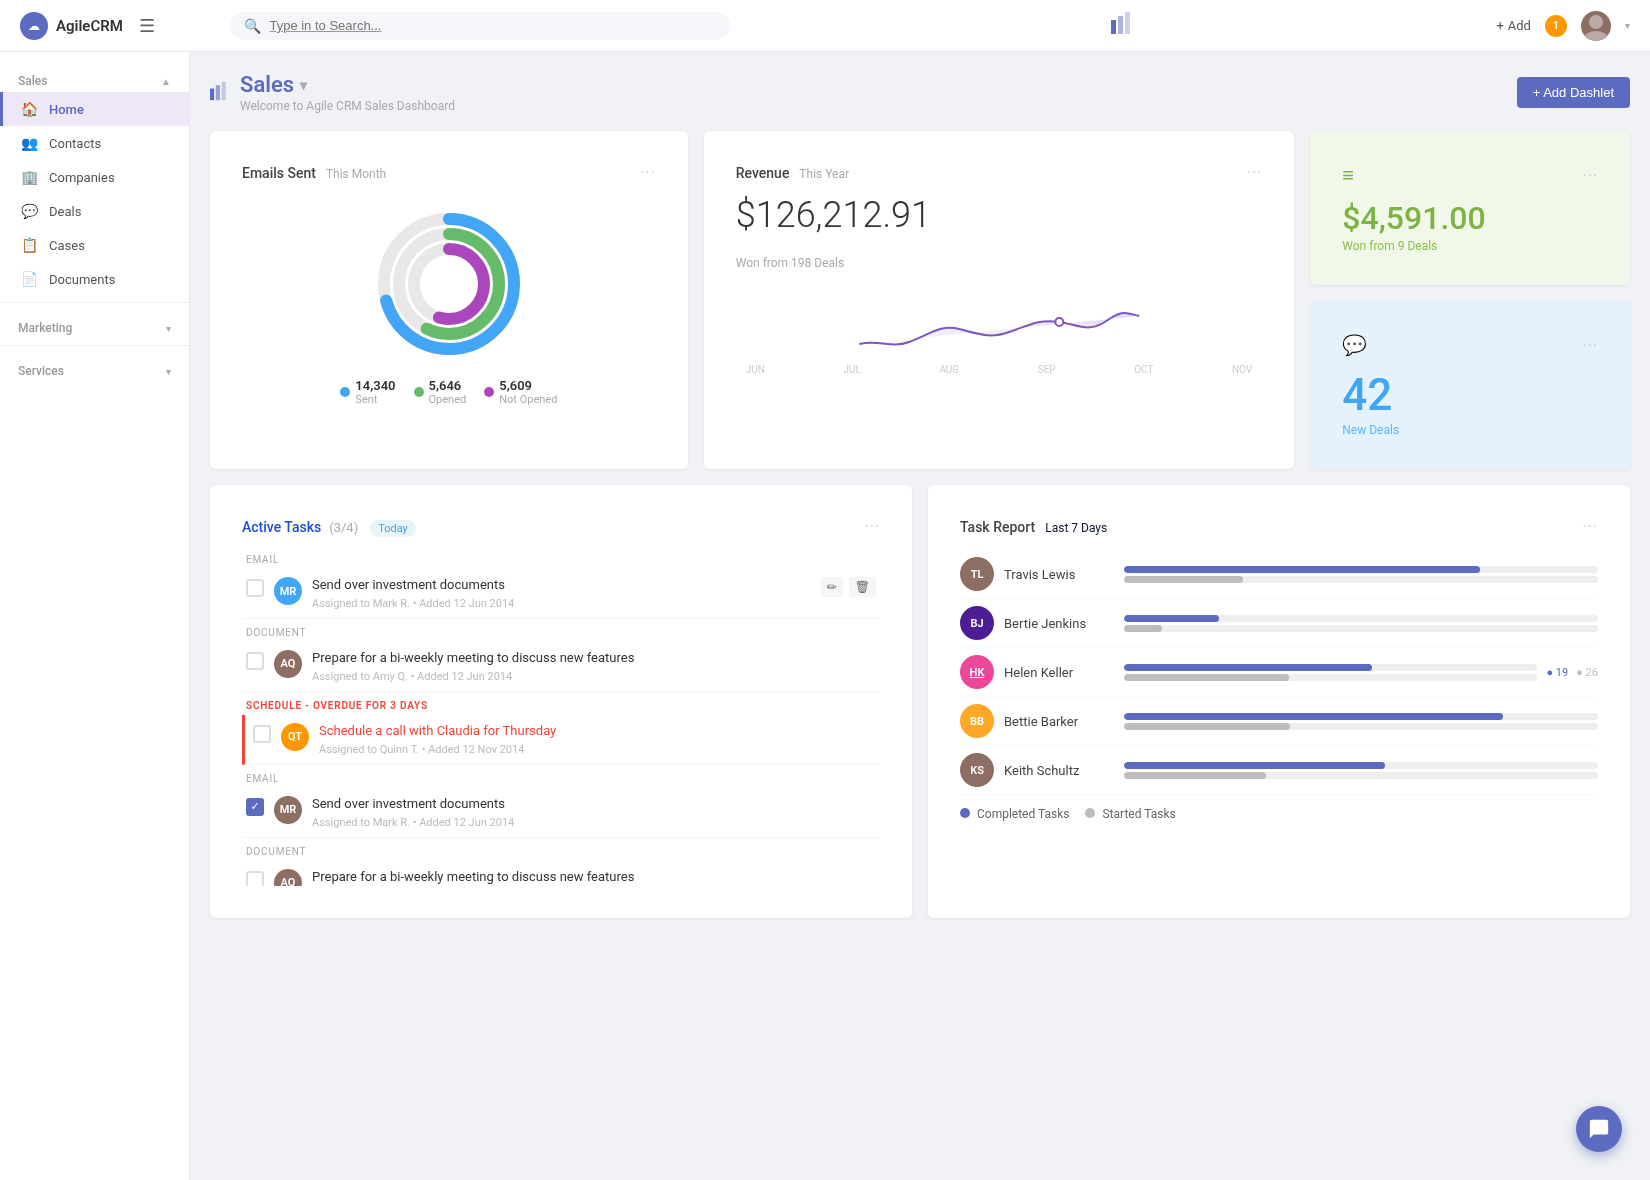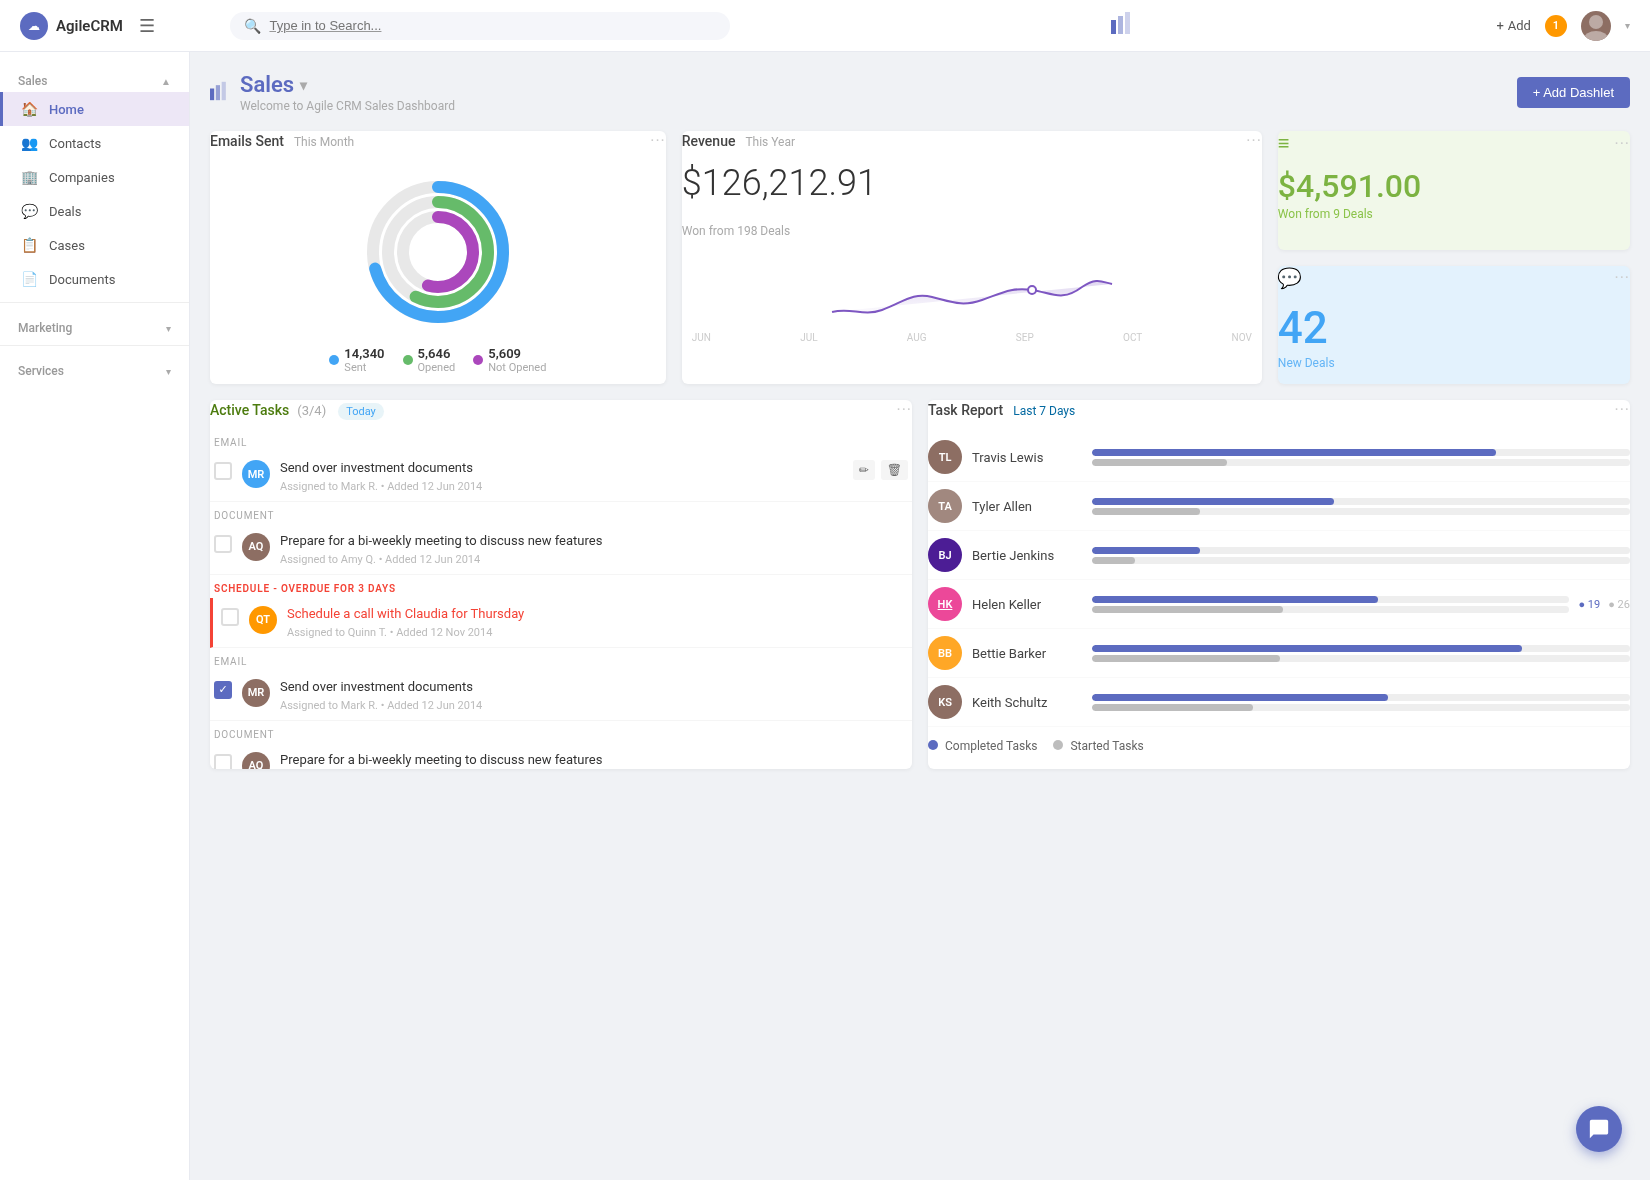--- a/index.html
+++ b/index.html
@@ -48,21 +48,21 @@
     .page-title-area { display: flex; align-items: center; gap: 10px; }
     .page-title-icon { color: #5c6bc0; font-size: 18px; }
     .page-title { font-size: 22px; color: #5c6bc0; font-weight: 600; display: flex; align-items: center; gap: 6px; }
     .page-subtitle { font-size: 12px; color: #aaa; margin-top: 2px; }
     .add-dashlet-btn { background: #5c6bc0; color: white; border: none; border-radius: 4px; padding: 8px 16px; font-size: 13px; cursor: pointer; display: flex; align-items: center; gap: 6px; }
 
     
     .cards-row { display: flex; gap: 16px; margin-bottom: 16px; }
 
     
-    .card { background: #fff; border-radius: 6px; box-shadow: 0 1px 4px rgba(0,0,0,0.06); padding: 0; }
+    .card { background: #fff; border-radius: 6px; box-shadow: 0 1px 4px rgba(0,0,0,0.06); padding: 32px; }
     .card-header { display: flex; align-items: center; justify-content: space-between; margin-bottom: 12px; }
     .card-title { font-size: 14px; color: #444; font-weight: 500; }
     .card-title-sub { font-size: 12px; color: #aaa; margin-left: 6px; }
     .card-menu { color: #ccc; cursor: pointer; font-size: 16px; letter-spacing: 1px; }
 
     
     .emails-card { flex: 1.1; }
     .donut-area { display: flex; flex-direction: column; align-items: center; justify-content: center; padding: 10px 0; }
     .donut-svg { width: 160px; height: 160px; }
     .donut-legend { display: flex; gap: 18px; margin-top: 14px; justify-content: center; }
@@ -91,41 +91,41 @@
     
     .right-cards-col { display: flex; flex-direction: column; gap: 16px; flex: 0.85; }
 
     
     .bottom-row { display: flex; gap: 16px; }
     .tasks-card { flex: 1; min-width: 0; }
     .taskreport-card { flex: 1; min-width: 0; }
 
     
     .tasks-header { display: flex; align-items: center; justify-content: space-between; margin-bottom: 10px; }
-    .tasks-title { font-size: 14px; color: #4d7c0f; font-weight: 500; }
+    .tasks-title { font-size: 14px; color: #1d4ed8; font-weight: 500; }
     .tasks-today { background: #e8f4f8; color: #42a5f5; padding: 2px 8px; border-radius: 10px; font-size: 11px; margin-left: 8px; }
 
     .task-list { max-height: 340px; overflow-y: auto; }
     .task-type-label { font-size: 10px; color: #aaa; text-transform: uppercase; letter-spacing: 0.8px; margin: 8px 0 4px; padding: 0 4px; }
     .task-item { display: flex; align-items: flex-start; gap: 10px; padding: 8px 4px; border-bottom: 1px solid #f5f5f5; position: relative; }
     .task-item.overdue { border-left: 3px solid #f44336; padding-left: 8px; }
     .task-checkbox { width: 18px; height: 18px; border: 2px solid #ddd; border-radius: 3px; flex-shrink: 0; margin-top: 2px; cursor: pointer; }
     .task-checkbox.checked { background: #5c6bc0; border-color: #5c6bc0; display: flex; align-items: center; justify-content: center; color: white; font-size: 11px; }
     .task-avatar-small { width: 28px; height: 28px; border-radius: 50%; flex-shrink: 0; display: flex; align-items: center; justify-content: center; color: white; font-size: 11px; font-weight: 600; }
     .task-content { flex: 1; }
     .task-title { font-size: 13px; color: #333; line-height: 1.3; }
     .task-title.overdue-text { color: #f44336; }
     .task-meta { font-size: 11px; color: #bbb; margin-top: 3px; }
     .task-actions { display: flex; gap: 6px; opacity: 0; }
     .task-action-btn { background: #f5f5f5; border: none; border-radius: 3px; padding: 3px 6px; cursor: pointer; font-size: 12px; color: #666; }
 
     
     .report-header { display: flex; align-items: center; justify-content: space-between; margin-bottom: 14px; }
     .report-title { font-size: 14px; color: #444; font-weight: 500; }
-    .report-sub { font-size: 12px; color: #0369a1; margin-left: 6px; }
+    .report-sub { font-size: 12px; color: #0f172a; margin-left: 6px; }
     .report-row { display: flex; align-items: center; gap: 10px; padding: 7px 0; border-bottom: 1px solid #f9f9f9; }
     .report-avatar { width: 34px; height: 34px; border-radius: 50%; flex-shrink: 0; background: #ddd; overflow: hidden; display: flex; align-items: center; justify-content: center; font-size: 11px; color: white; font-weight: 600; }
     .report-name { font-size: 13px; color: #444; min-width: 110px; }
     .report-bars { flex: 1; display: flex; flex-direction: column; gap: 3px; }
     .progress-bar-bg { height: 7px; background: #eee; border-radius: 4px; overflow: hidden; }
     .progress-bar-fill { height: 100%; border-radius: 4px; }
     .completed-fill { background: #5c6bc0; }
     .started-fill { background: #bdbdbd; }
     .report-nums { display: flex; gap: 8px; font-size: 11px; white-space: nowrap; }
     .num-completed { color: #5c6bc0; }
@@ -430,32 +430,20 @@
               <div class="report-bars">
                 <div class="progress-bar-bg">
                   <div class="progress-bar-fill completed-fill" style="width: 75%;"></div>
                 </div>
                 <div class="progress-bar-bg">
                   <div class="progress-bar-fill started-fill" style="width: 25%;"></div>
                 </div>
               </div>
             </div>
             <div class="report-row">
-              <div class="report-avatar" style="background: rgb(161, 136, 127);">TA</div>
-              <div class="report-name">Tyler Allen</div>
-              <div class="report-bars">
-                <div class="progress-bar-bg">
-                  <div class="progress-bar-fill completed-fill" style="width: 45%;"></div>
-                </div>
-                <div class="progress-bar-bg">
-                  <div class="progress-bar-fill started-fill" style="width: 20%;"></div>
-                </div>
-              </div>
-            </div>
-            <div class="report-row">
               <div class="report-avatar" style="background: #4c1d95;">BJ</div>
               <div class="report-name">Bertie Jenkins</div>
               <div class="report-bars">
                 <div class="progress-bar-bg">
                   <div class="progress-bar-fill completed-fill" style="width: 20%;"></div>
                 </div>
                 <div class="progress-bar-bg">
                   <div class="progress-bar-fill started-fill" style="width: 8%;"></div>
                 </div>
               </div>

